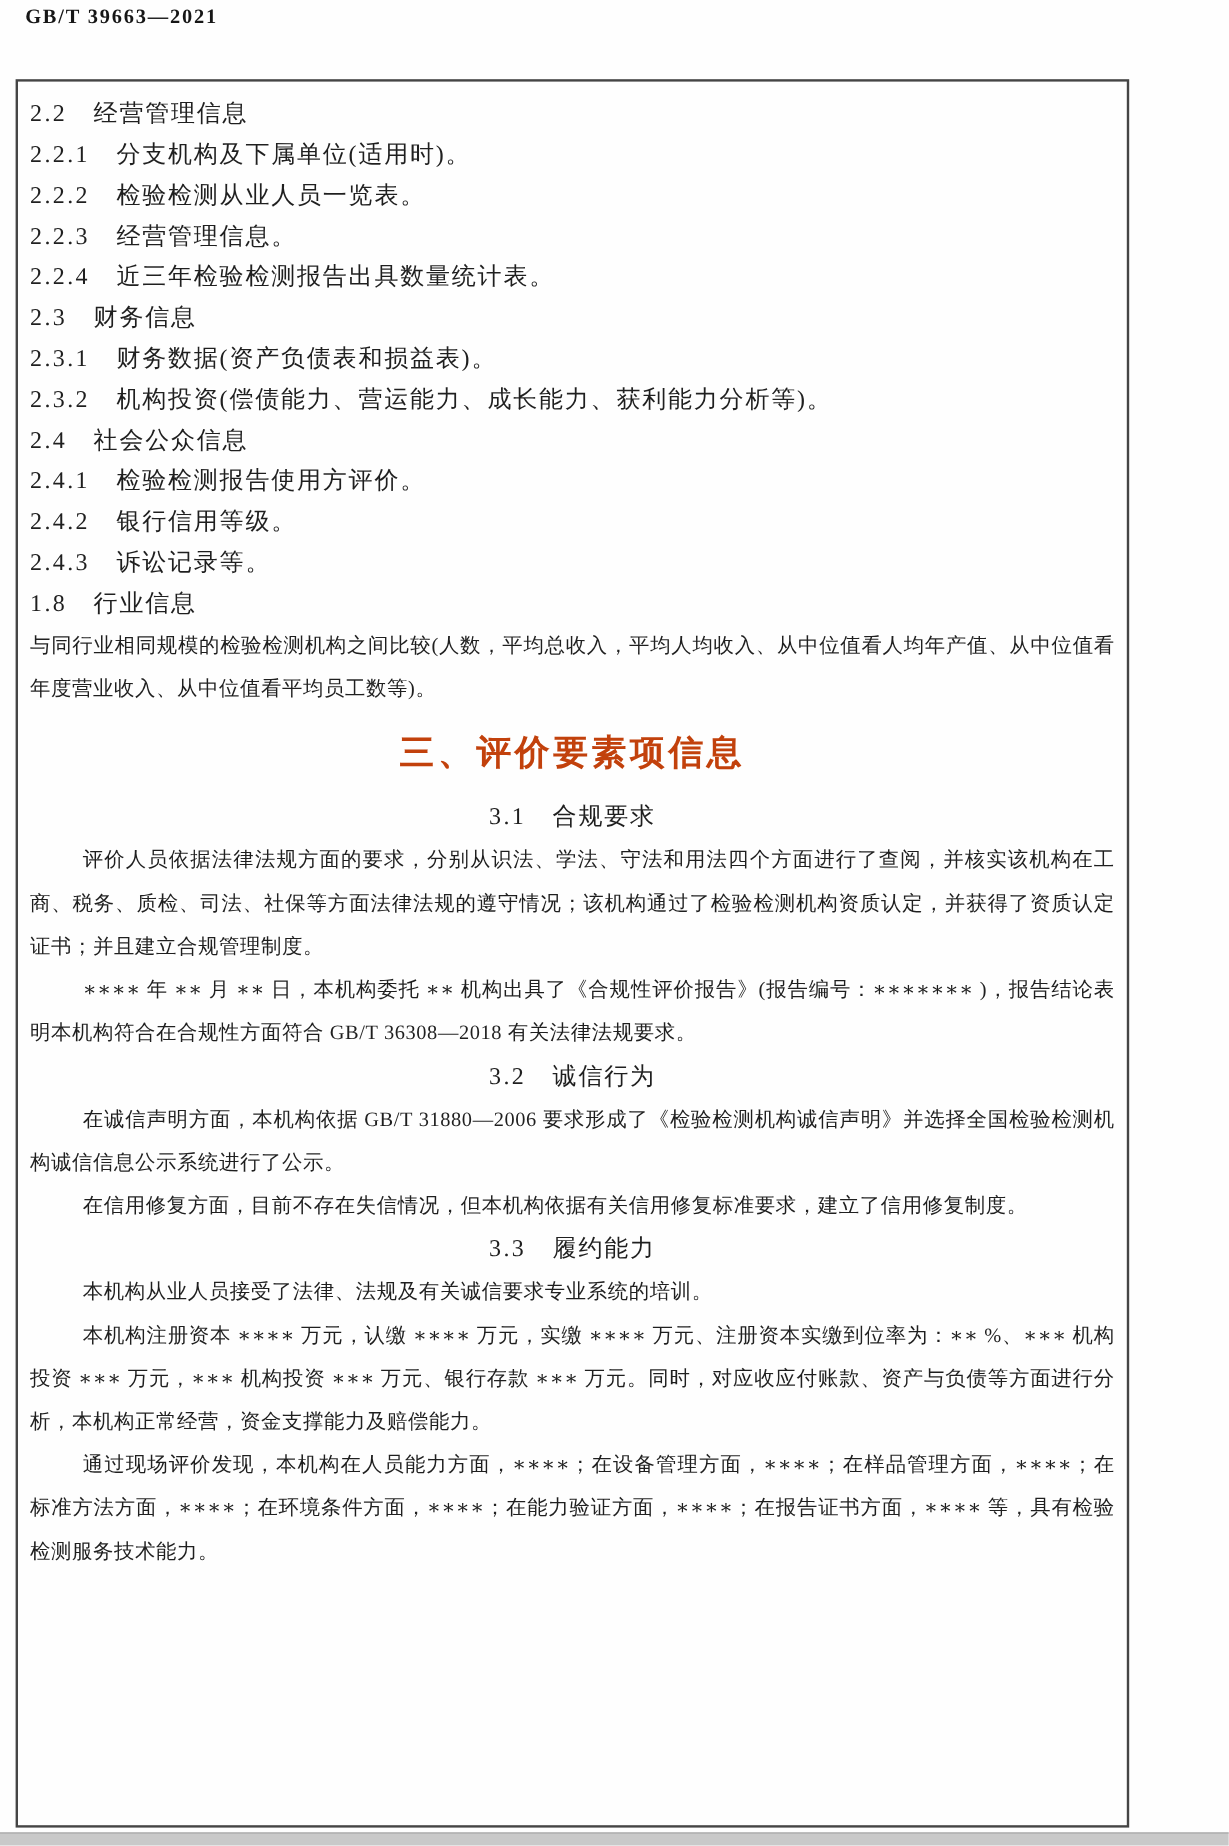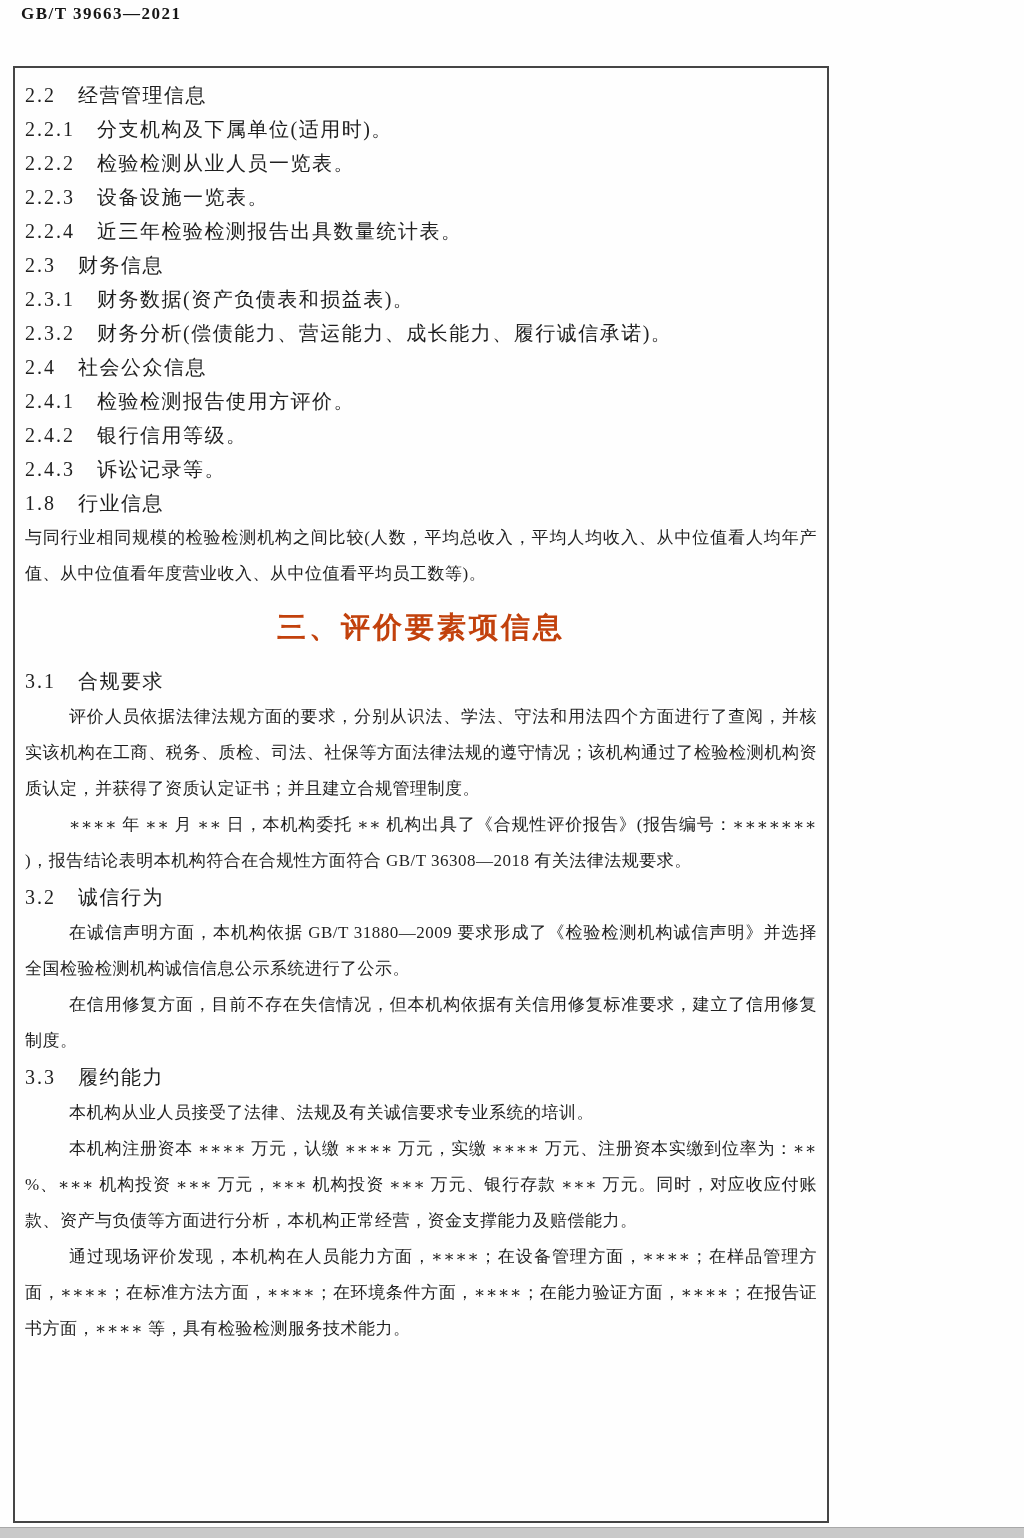--- a/index.html
+++ b/index.html
@@ -24,41 +24,42 @@
     top: 4px;
     font-size: 17px;
     font-weight: bold;
     letter-spacing: 1.5px;
     color: #161616;
   }
   .content-box {
     position: absolute;
     left: 13px;
     top: 66px;
-    width: 816px;
+    width: 928px;
     height: 1457px;
     box-sizing: border-box;
     border: 2px solid #454545;
     padding: 10px 10px 0 10px;
     overflow: hidden;
     background: #fefefe;
   }
   .clause {
     font-size: 20px;
     line-height: 34px;
     letter-spacing: 1.5px;
     white-space: nowrap;
   }
   .clause .cnum {
     display: inline-block;
     margin-right: 22px;
     letter-spacing: 2px;
   }
   .section-head {
     line-height: 36px;
+    text-align: center;
   }
   .para {
     font-size: 17px;
     line-height: 36px;
     margin: 0;
     text-align: justify;
     letter-spacing: 0.5px;
   }
   .indent { text-indent: 44px; }
   .chapter {
@@ -91,33 +92,33 @@
     <div class="clause">
       <span class="cnum">2.2</span><span>经营管理信息</span>
     </div>
     <div class="clause">
       <span class="cnum">2.2.1</span><span>分支机构及下属单位(适用时)。</span>
     </div>
     <div class="clause">
       <span class="cnum">2.2.2</span><span>检验检测从业人员一览表。</span>
     </div>
     <div class="clause">
-      <span class="cnum">2.2.3</span><span>设备设施一览表。</span>
+      <span class="cnum">2.2.3</span><span>经营管理信息。</span>
     </div>
     <div class="clause">
       <span class="cnum">2.2.4</span><span>近三年检验检测报告出具数量统计表。</span>
     </div>
     <div class="clause">
       <span class="cnum">2.3</span><span>财务信息</span>
     </div>
     <div class="clause">
       <span class="cnum">2.3.1</span><span>财务数据(资产负债表和损益表)。</span>
     </div>
     <div class="clause">
-      <span class="cnum">2.3.2</span><span>财务分析(偿债能力、营运能力、成长能力、履行诚信承诺)。</span>
+      <span class="cnum">2.3.2</span><span>机构投资(偿债能力、营运能力、成长能力、获利能力分析等)。</span>
     </div>
     <div class="clause">
       <span class="cnum">2.4</span><span>社会公众信息</span>
     </div>
     <div class="clause">
       <span class="cnum">2.4.1</span><span>检验检测报告使用方评价。</span>
     </div>
     <div class="clause">
       <span class="cnum">2.4.2</span><span>银行信用等级。</span>
     </div>
@@ -134,21 +135,21 @@
 
     <div class="clause section-head">
       <span class="cnum">3.1</span><span>合规要求</span>
     </div>
     <p class="para indent">评价人员依据法律法规方面的要求，分别从识法、学法、守法和用法四个方面进行了查阅，并核实该机构在工商、税务、质检、司法、社保等方面法律法规的遵守情况；该机构通过了检验检测机构资质认定，并获得了资质认定证书；并且建立合规管理制度。</p>
     <p class="para indent">∗∗∗∗ 年 ∗∗ 月 ∗∗ 日，本机构委托 ∗∗ 机构出具了《合规性评价报告》(报告编号：∗∗∗∗∗∗∗ )，报告结论表明本机构符合在合规性方面符合 GB/T 36308—2018 有关法律法规要求。</p>
 
     <div class="clause section-head">
       <span class="cnum">3.2</span><span>诚信行为</span>
     </div>
-    <p class="para indent">在诚信声明方面，本机构依据 GB/T 31880—2009 要求形成了《检验检测机构诚信声明》并选择全国检验检测机构诚信信息公示系统进行了公示。</p>
+    <p class="para indent">在诚信声明方面，本机构依据 GB/T 31880—2006 要求形成了《检验检测机构诚信声明》并选择全国检验检测机构诚信信息公示系统进行了公示。</p>
     <p class="para indent">在信用修复方面，目前不存在失信情况，但本机构依据有关信用修复标准要求，建立了信用修复制度。</p>
 
     <div class="clause section-head">
       <span class="cnum">3.3</span><span>履约能力</span>
     </div>
     <p class="para indent">本机构从业人员接受了法律、法规及有关诚信要求专业系统的培训。</p>
     <p class="para indent">本机构注册资本 ∗∗∗∗ 万元，认缴 ∗∗∗∗ 万元，实缴 ∗∗∗∗ 万元、注册资本实缴到位率为：∗∗ %、∗∗∗ 机构投资 ∗∗∗ 万元，∗∗∗ 机构投资 ∗∗∗ 万元、银行存款 ∗∗∗ 万元。同时，对应收应付账款、资产与负债等方面进行分析，本机构正常经营，资金支撑能力及赔偿能力。</p>
     <p class="para indent">通过现场评价发现，本机构在人员能力方面，∗∗∗∗；在设备管理方面，∗∗∗∗；在样品管理方面，∗∗∗∗；在标准方法方面，∗∗∗∗；在环境条件方面，∗∗∗∗；在能力验证方面，∗∗∗∗；在报告证书方面，∗∗∗∗ 等，具有检验检测服务技术能力。</p>
 
   </div>

